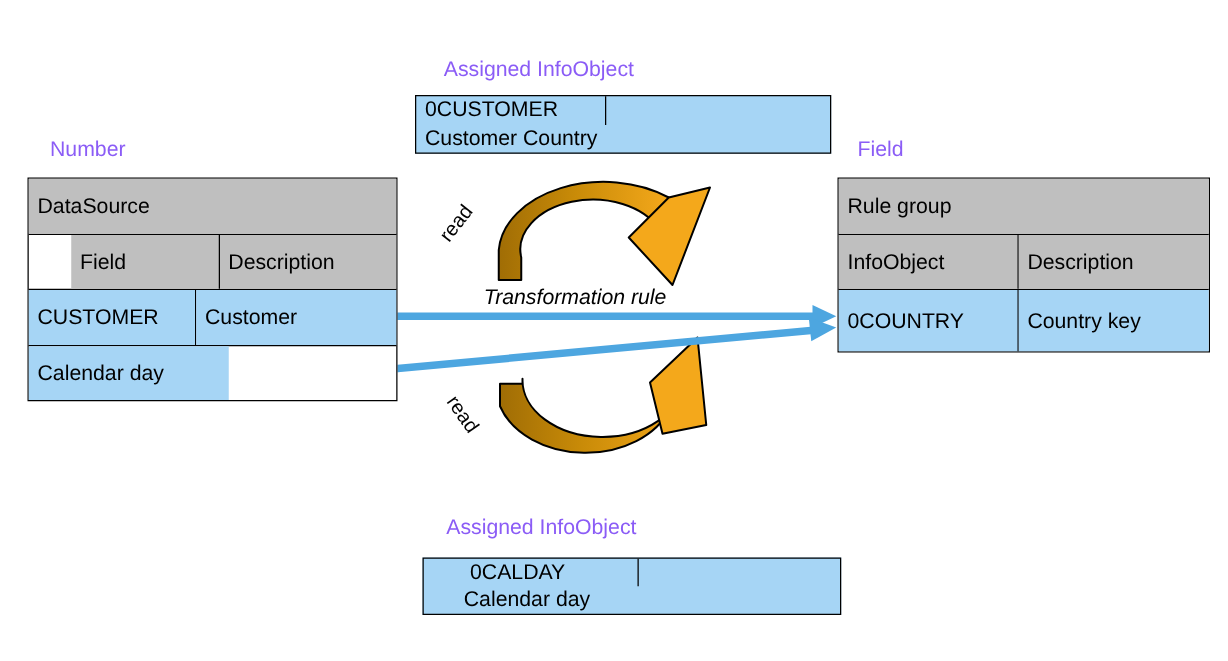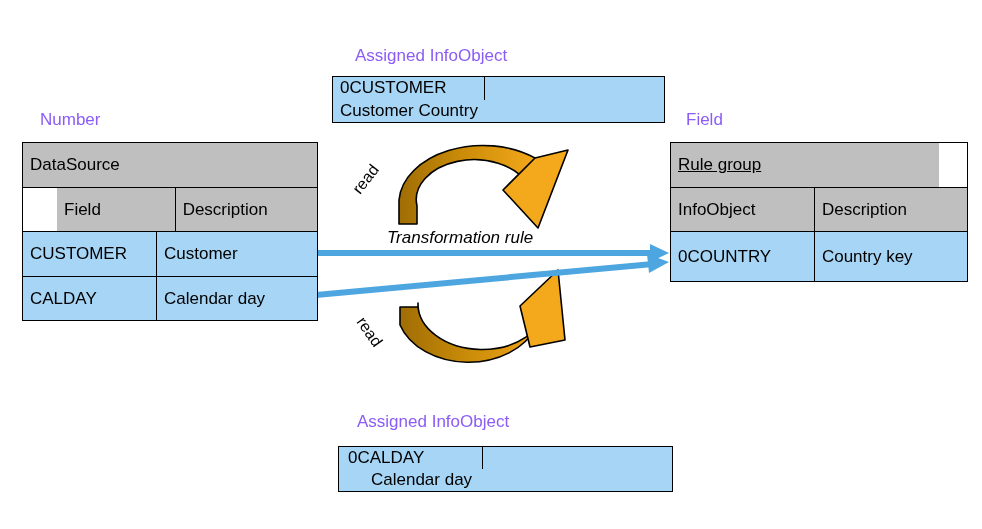--- a/index.html
+++ b/index.html
@@ -85,21 +85,21 @@
     box-sizing: border-box;
     background: #a6d5f5;
     display: flex;
     flex-direction: column;
   }
   .assign-box .cell { height: 100%; }
   #assigned-top    { left: 332px; top: 76px;  width: 333px; height: 47px; }
   #assigned-top .c1 { width: 152px; }
   #assigned-top .c2 { width: 179px; }
   #assigned-bottom { left: 338px; top: 446px; width: 335px; height: 46px; }
-  #assigned-bottom .c1 { width: 144px; padding-left: 9px; }
+  #assigned-bottom .c1 { width: 144px; padding-left: 9px; margin-left: 28px; }
   #assigned-bottom .c2 { width: 189px; padding-left: 32px; }
 
   
   #transformation-rule-label {
     position: absolute;
     left: 387px;
     top: 228px;
     font-size: 17px;
     line-height: 20px;
     white-space: nowrap;
@@ -194,28 +194,27 @@
     </div>
     <div class="trow r-cols">
       <div class="cell gray c1 divider">Field</div>
       <div class="cell gray c2">Description</div>
     </div>
     <div class="trow r-d1">
       <div class="cell blue c1 divider">CUSTOMER</div>
       <div class="cell blue c2">Customer</div>
     </div>
     <div class="trow r-d2">
-      <div class="cell blue c1 divider">CALDAY</div>
       <div class="cell blue c2"> Calendar day</div>
     </div>
   </div>
 
   <div class="tbl" id="target-table">
     <div class="trow r-head">
-      <div class="cell gray" style="width:268px;text-decoration:underline;">Rule group</div>
+      <div class="cell gray" style="width:296px;">Rule group</div>
     </div>
     <div class="trow r-cols">
       <div class="cell gray c1 divider">InfoObject</div>
       <div class="cell gray c2">Description</div>
     </div>
     <div class="trow r-d1">
       <div class="cell blue c1 divider">0COUNTRY</div>
       <div class="cell blue c2">Country key</div>
     </div>
   </div>

